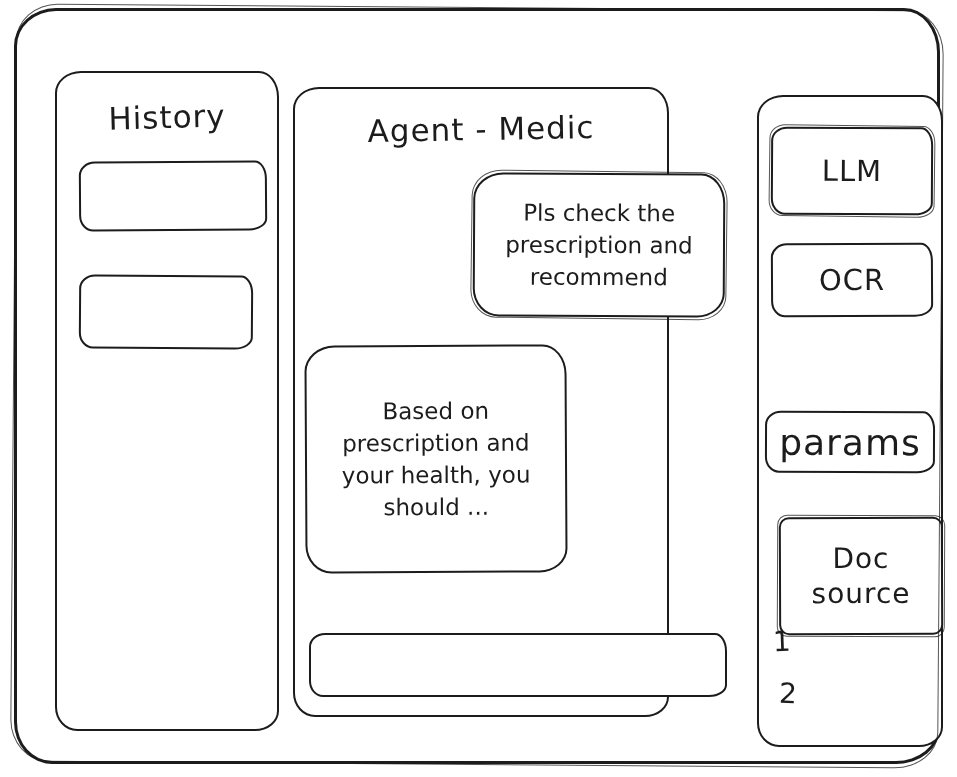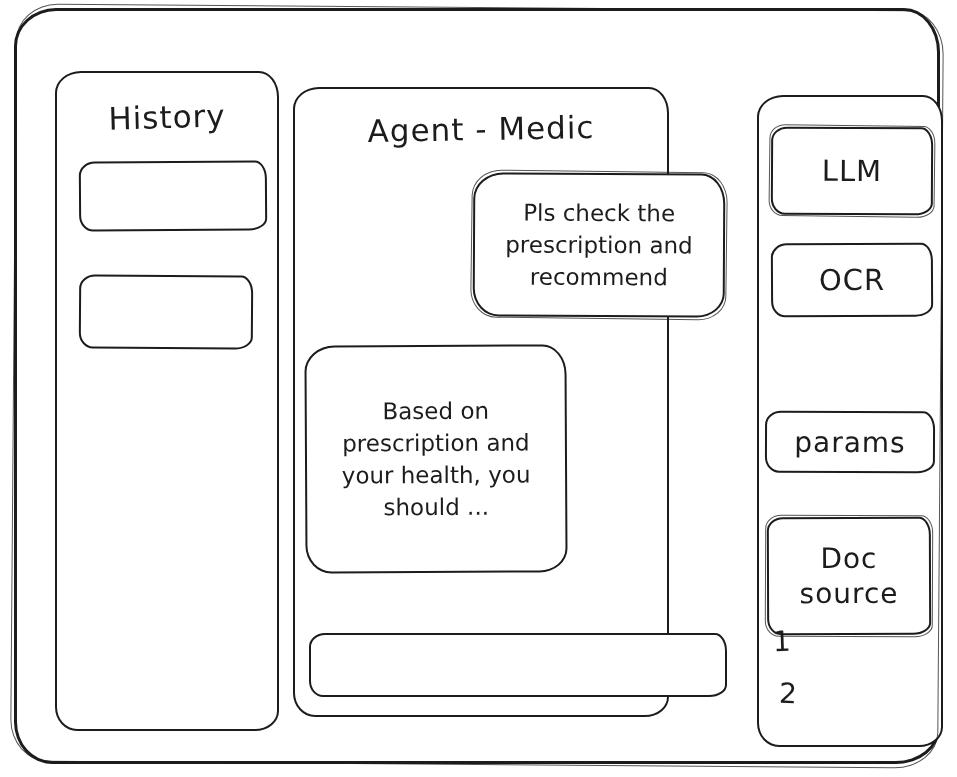--- a/index.html
+++ b/index.html
@@ -130,22 +130,22 @@
     font-family:"DejaVu Sans", sans-serif;
     font-size:29px;
     letter-spacing:1px;
     color:var(--ink);
     cursor:pointer;
     line-height:1.25;
     padding:4px 8px;
   }
   .tool-llm    { left:12px; top:30px;  width:162px; height:88px;  transform:rotate(0.3deg); }
   .tool-ocr    { left:12px; top:146px; width:162px; height:74px;  transform:rotate(-0.3deg); }
-  .tool-params { left:6px;  top:314px; width:170px; height:62px;  font-size:28px; transform:rotate(0.2deg); }
-  .tool-doc    { left:8px;  top:420px; width:164px; height:118px; font-size:28px; transform:rotate(-0.2deg); }
+  .tool-params { left:6px;  top:314px; width:170px; height:62px;  font-size:36px; transform:rotate(0.2deg); }
+  .tool-doc    { left:20px;  top:420px; width:164px; height:118px; font-size:28px; transform:rotate(-0.2deg);border-radius:10px; }
   .doc-item{
     position:absolute;
     font-size:28px;
     cursor:pointer;
     background:transparent;
   }
   .doc-item-1{ left:14px; top:528px; transform:rotate(-2deg); }
   .doc-item-2{ left:20px; top:580px; transform:rotate(2deg); }
 </style>
 </head>

